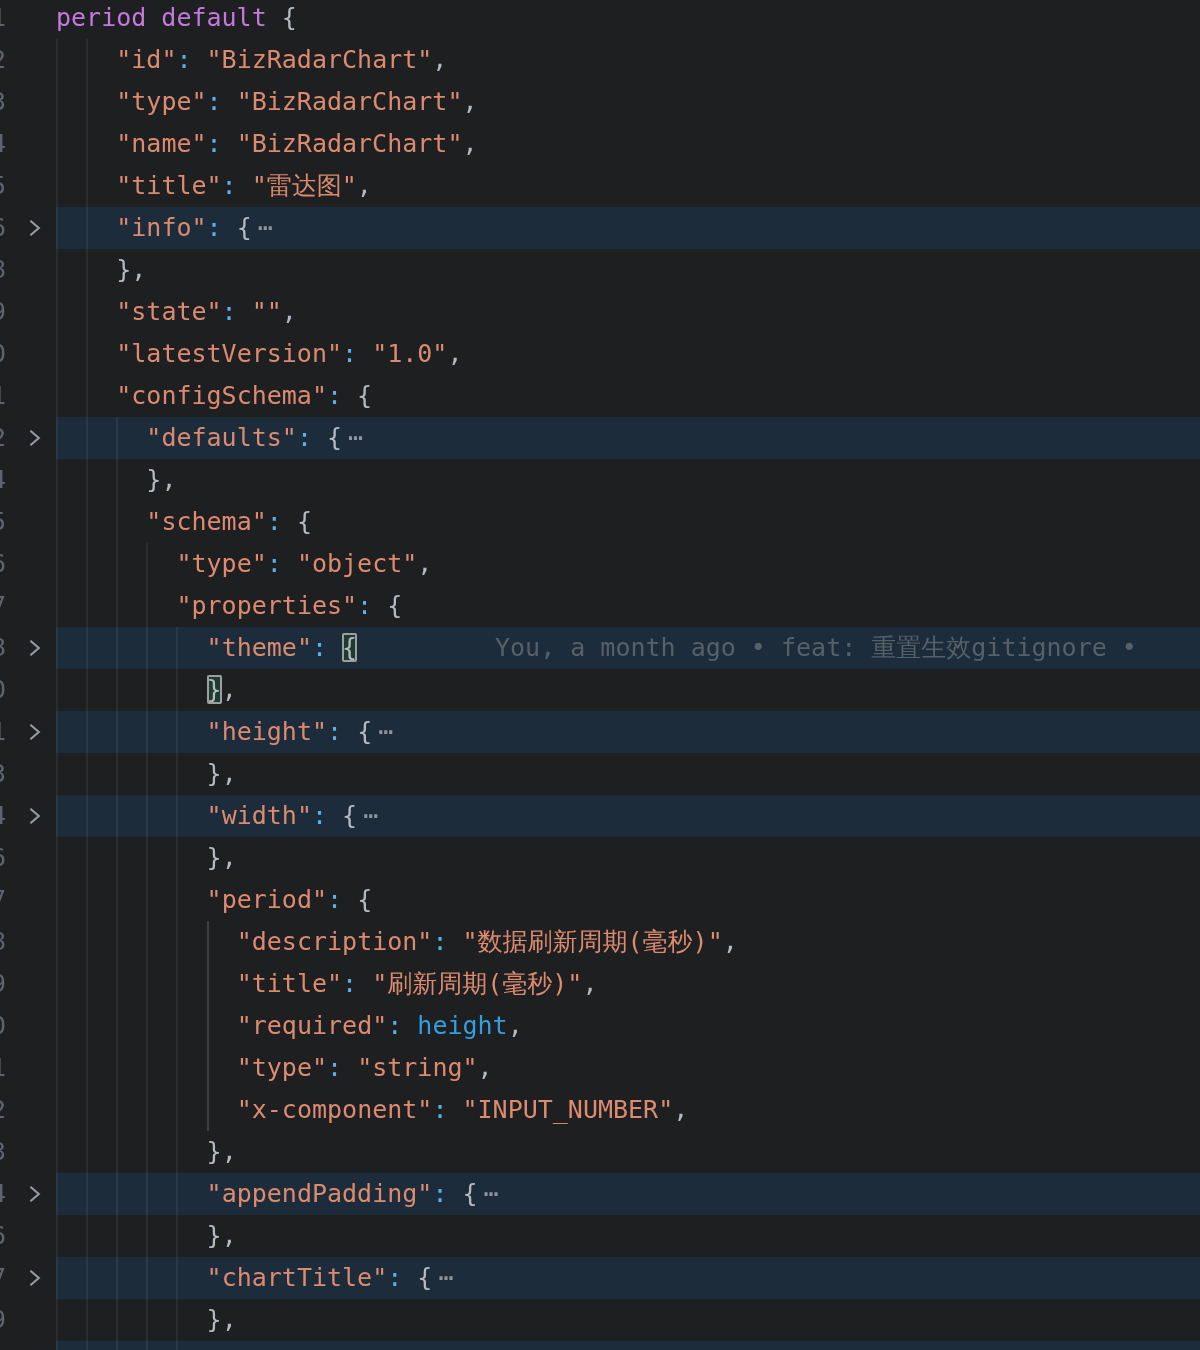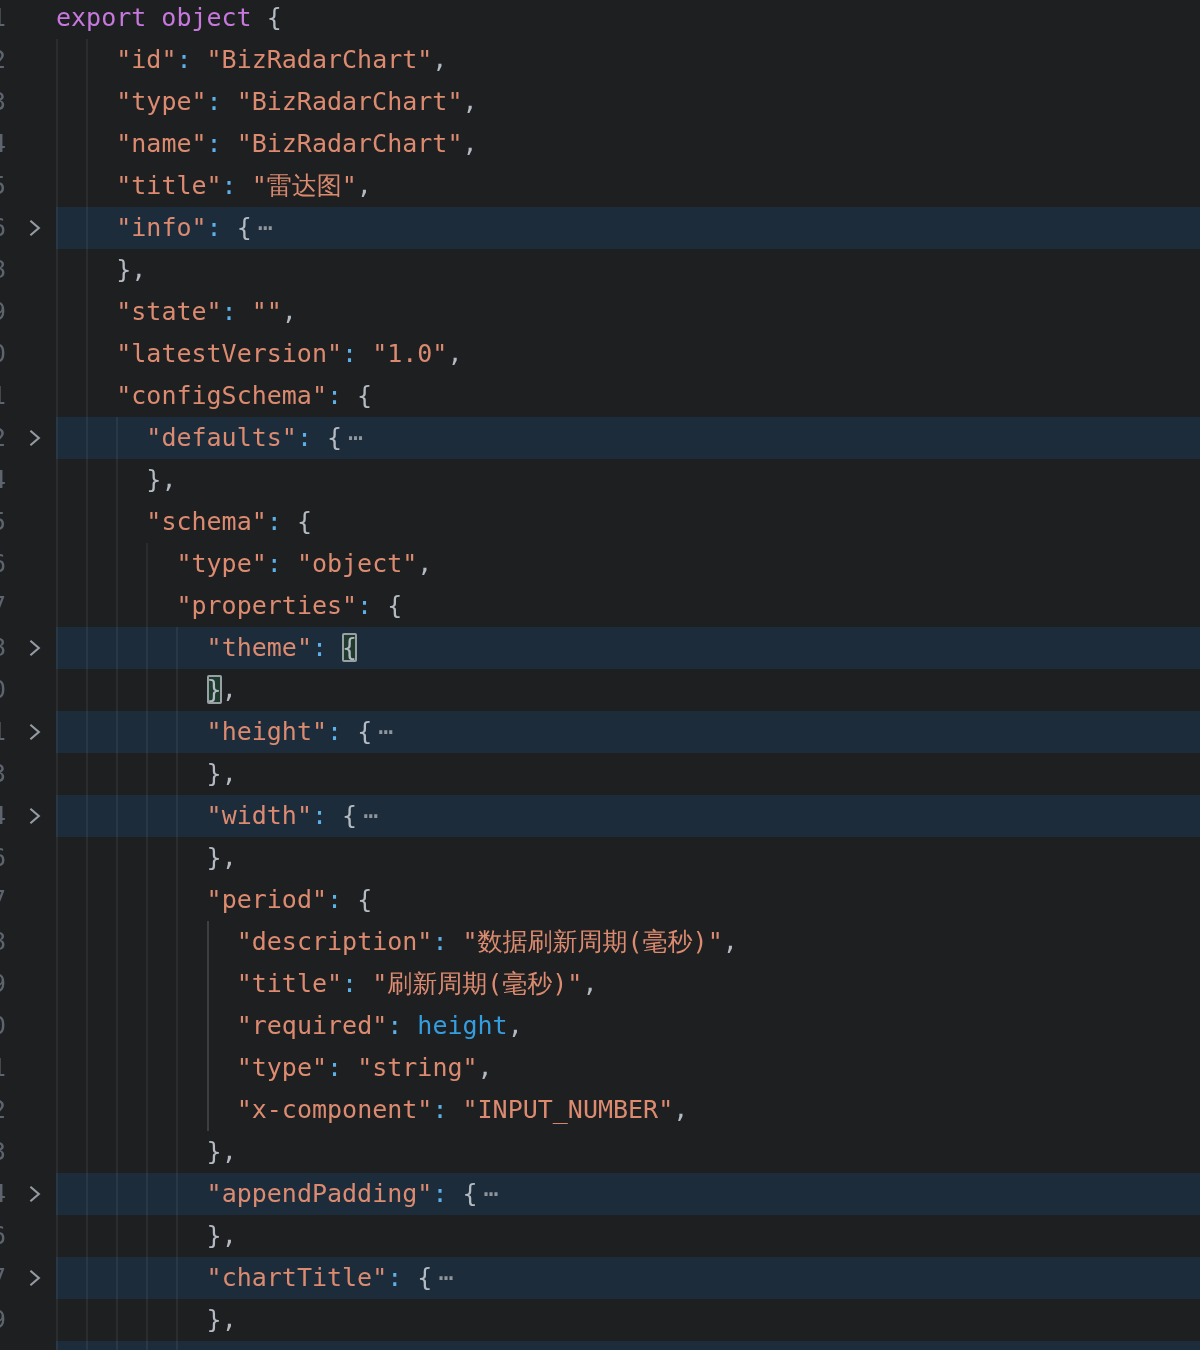--- a/index.html
+++ b/index.html
@@ -31,21 +31,21 @@
   .tk-bool{color:var(--bool);}
   .tk-fold{color:var(--fold);margin-left:6px;font-family:"DejaVu Sans Mono","DejaVu Sans",monospace;}
   .bm{box-shadow:inset 0 0 0 2px var(--bmBorder);background:var(--bmBg);border-radius:2px;}
 </style>
 </head>
 <body>
 
 <div id="editor">
     <div class="row" style="top: -3px;">
       <div class="num">1</div>
-      <div class="code" style="left: 56px;"><span class="tk-kw">export object </span><span class="tk-punc">{</span></div>
+      <div class="code" style="left: 56px;"><span class="tk-kw">period default </span><span class="tk-punc">{</span></div>
     </div>
     <div class="row" style="top: 39px;">
       <div class="guide" style="left: 56px;"></div>
       <div class="guide" style="left: 86px;"></div>
       <div class="num">2</div>
       <div class="code" style="left: 116.24px;"><span class="tk-str">"id"</span><span class="tk-colon">:</span><span class="tk-str"> "BizRadarChart"</span><span class="tk-punc">,</span></div>
     </div>
     <div class="row" style="top: 81px;">
       <div class="guide" style="left: 56px;"></div>
       <div class="guide" style="left: 86px;"></div>
@@ -144,20 +144,21 @@
       <div class="guide" style="left: 56px;"></div>
       <div class="guide" style="left: 86px;"></div>
       <div class="guide" style="left: 116px;"></div>
       <div class="guide" style="left: 146px;"></div>
       <div class="guide" style="left: 176px;"></div>
       <div class="num">18</div>
       <div class="chev"><svg viewBox="0 0 20 20" width="24" height="24" fill="none" stroke="currentColor" stroke-width="1.8">
           <path d="M7 4 L14 10 L7 16"></path>
         </svg></div>
       <div class="code" style="left: 206.6px;"><span class="tk-str">"theme"</span><span class="tk-colon">:</span><span class="tk-punc"> </span><span class="tk-punc bm">{</span></div>
+      <div class="blame">You, a month ago • feat: 重置生效gitignore • </div>
     </div>
     <div class="row" style="top: 669px;">
       <div class="guide" style="left: 56px;"></div>
       <div class="guide" style="left: 86px;"></div>
       <div class="guide" style="left: 116px;"></div>
       <div class="guide" style="left: 146px;"></div>
       <div class="guide" style="left: 176px;"></div>
       <div class="num">20</div>
       <div class="code" style="left: 206.6px;"><span class="tk-punc bm">}</span><span class="tk-punc">,</span></div>
     </div>

